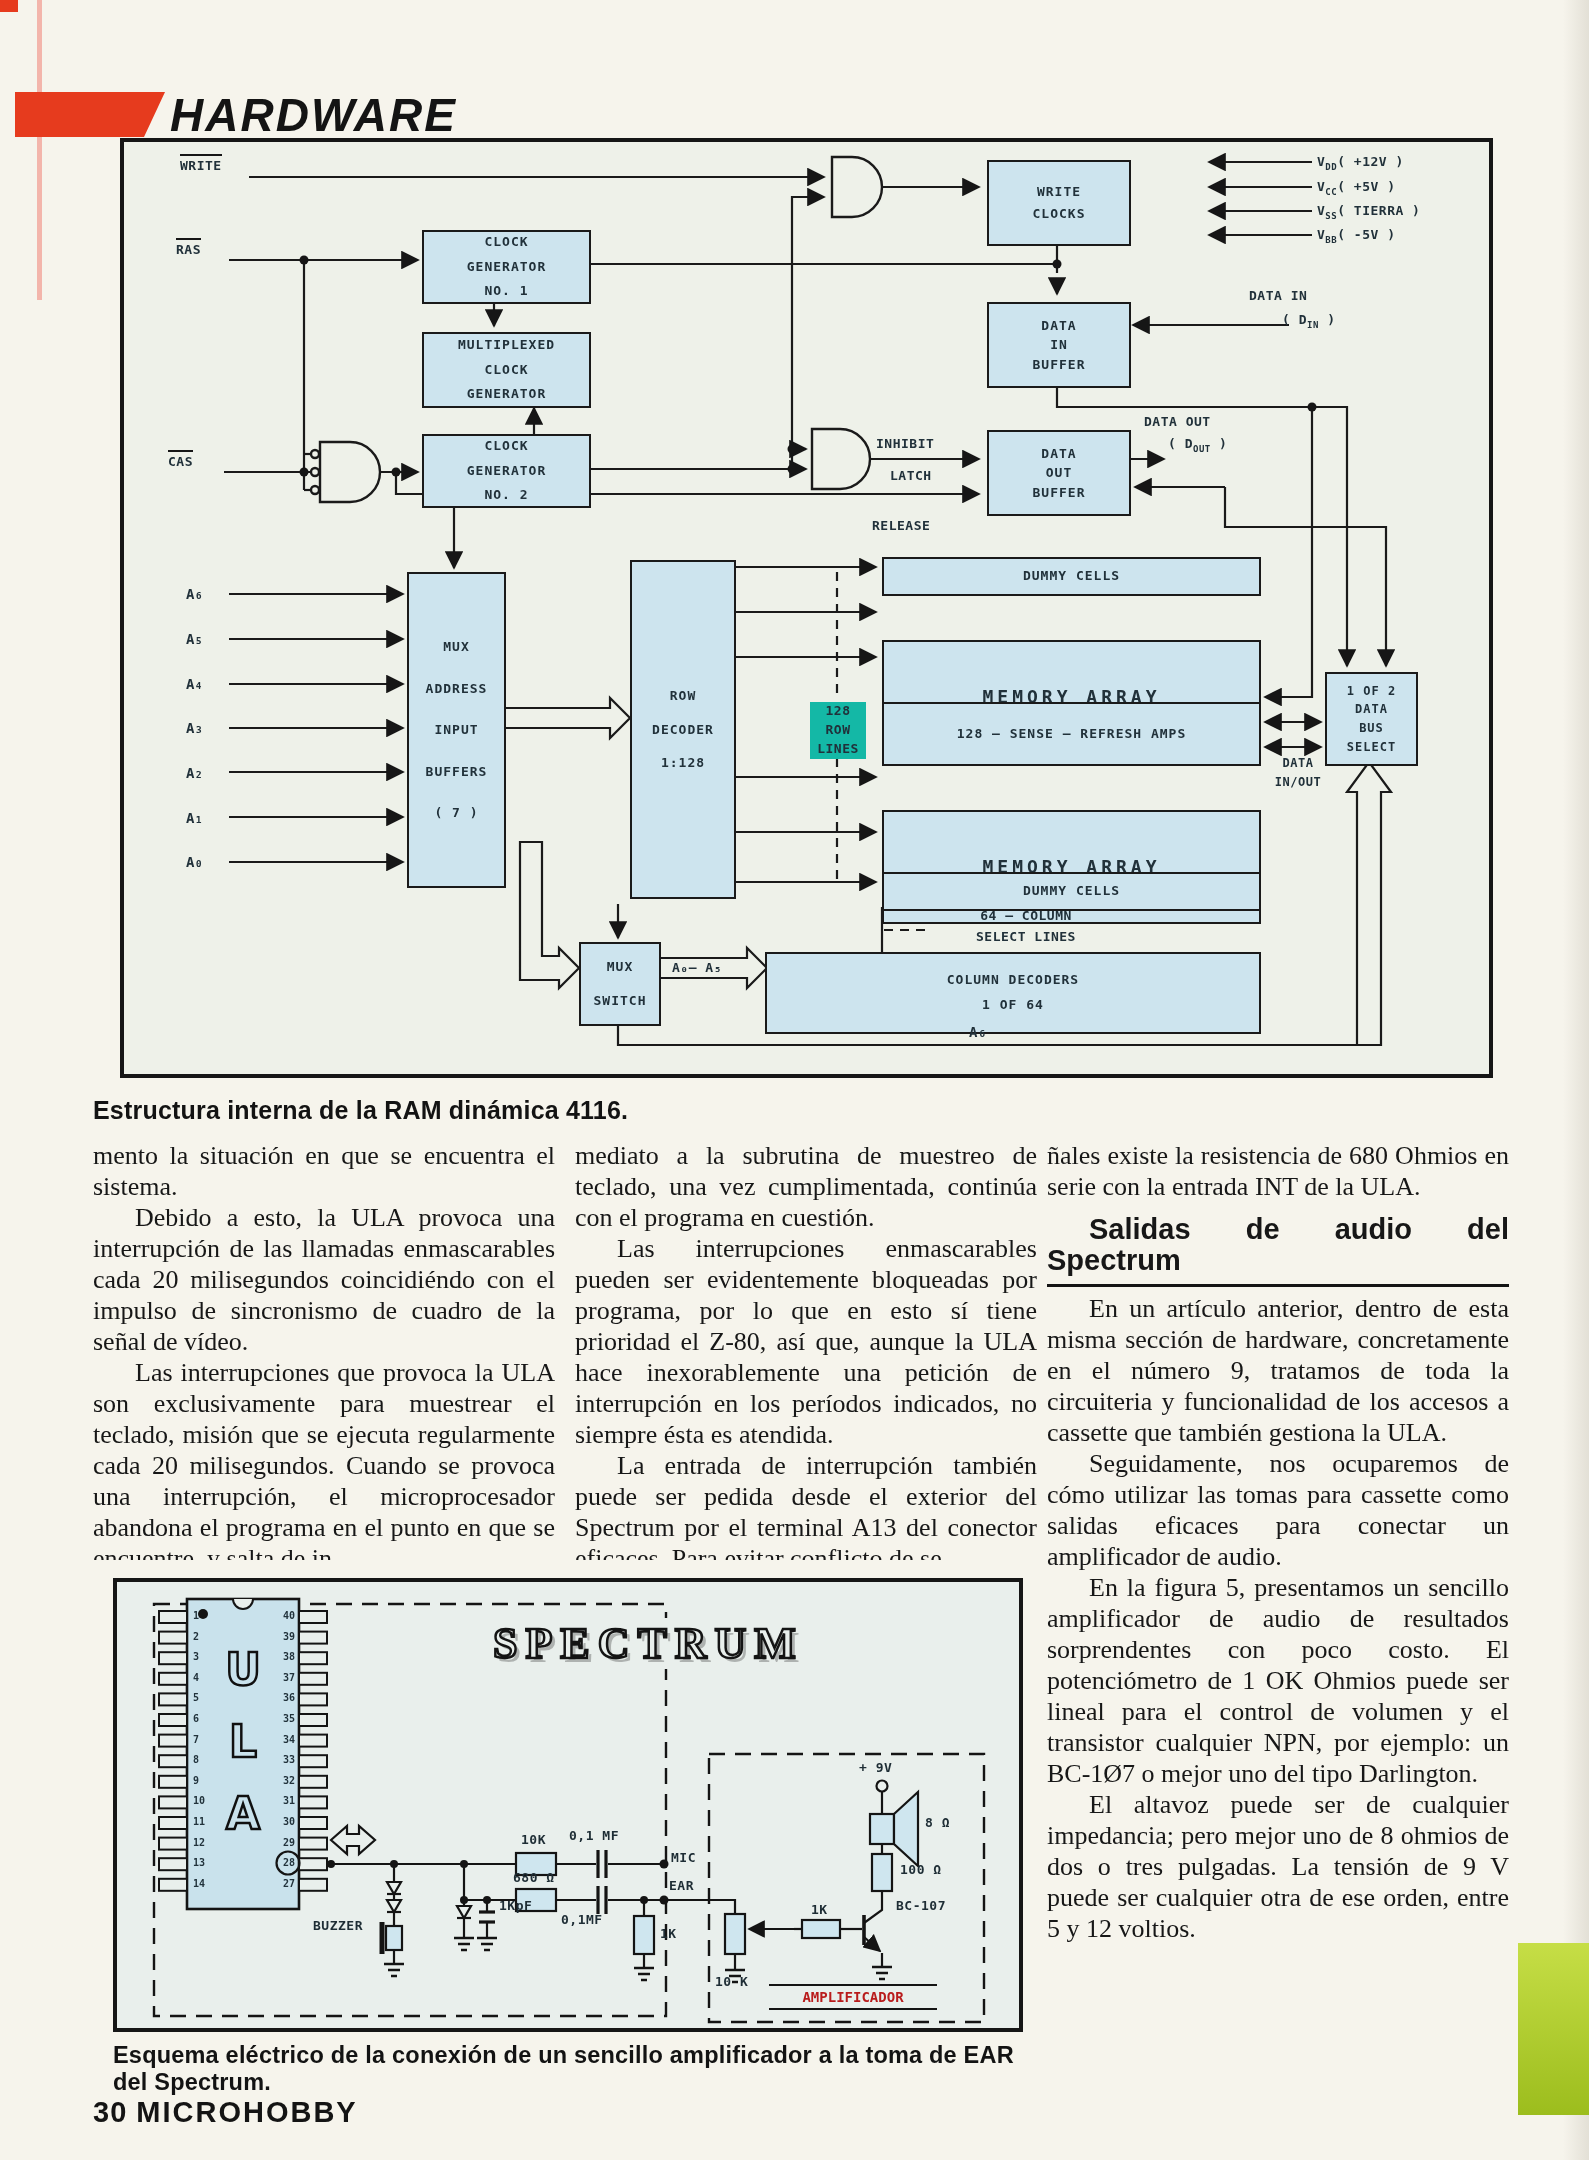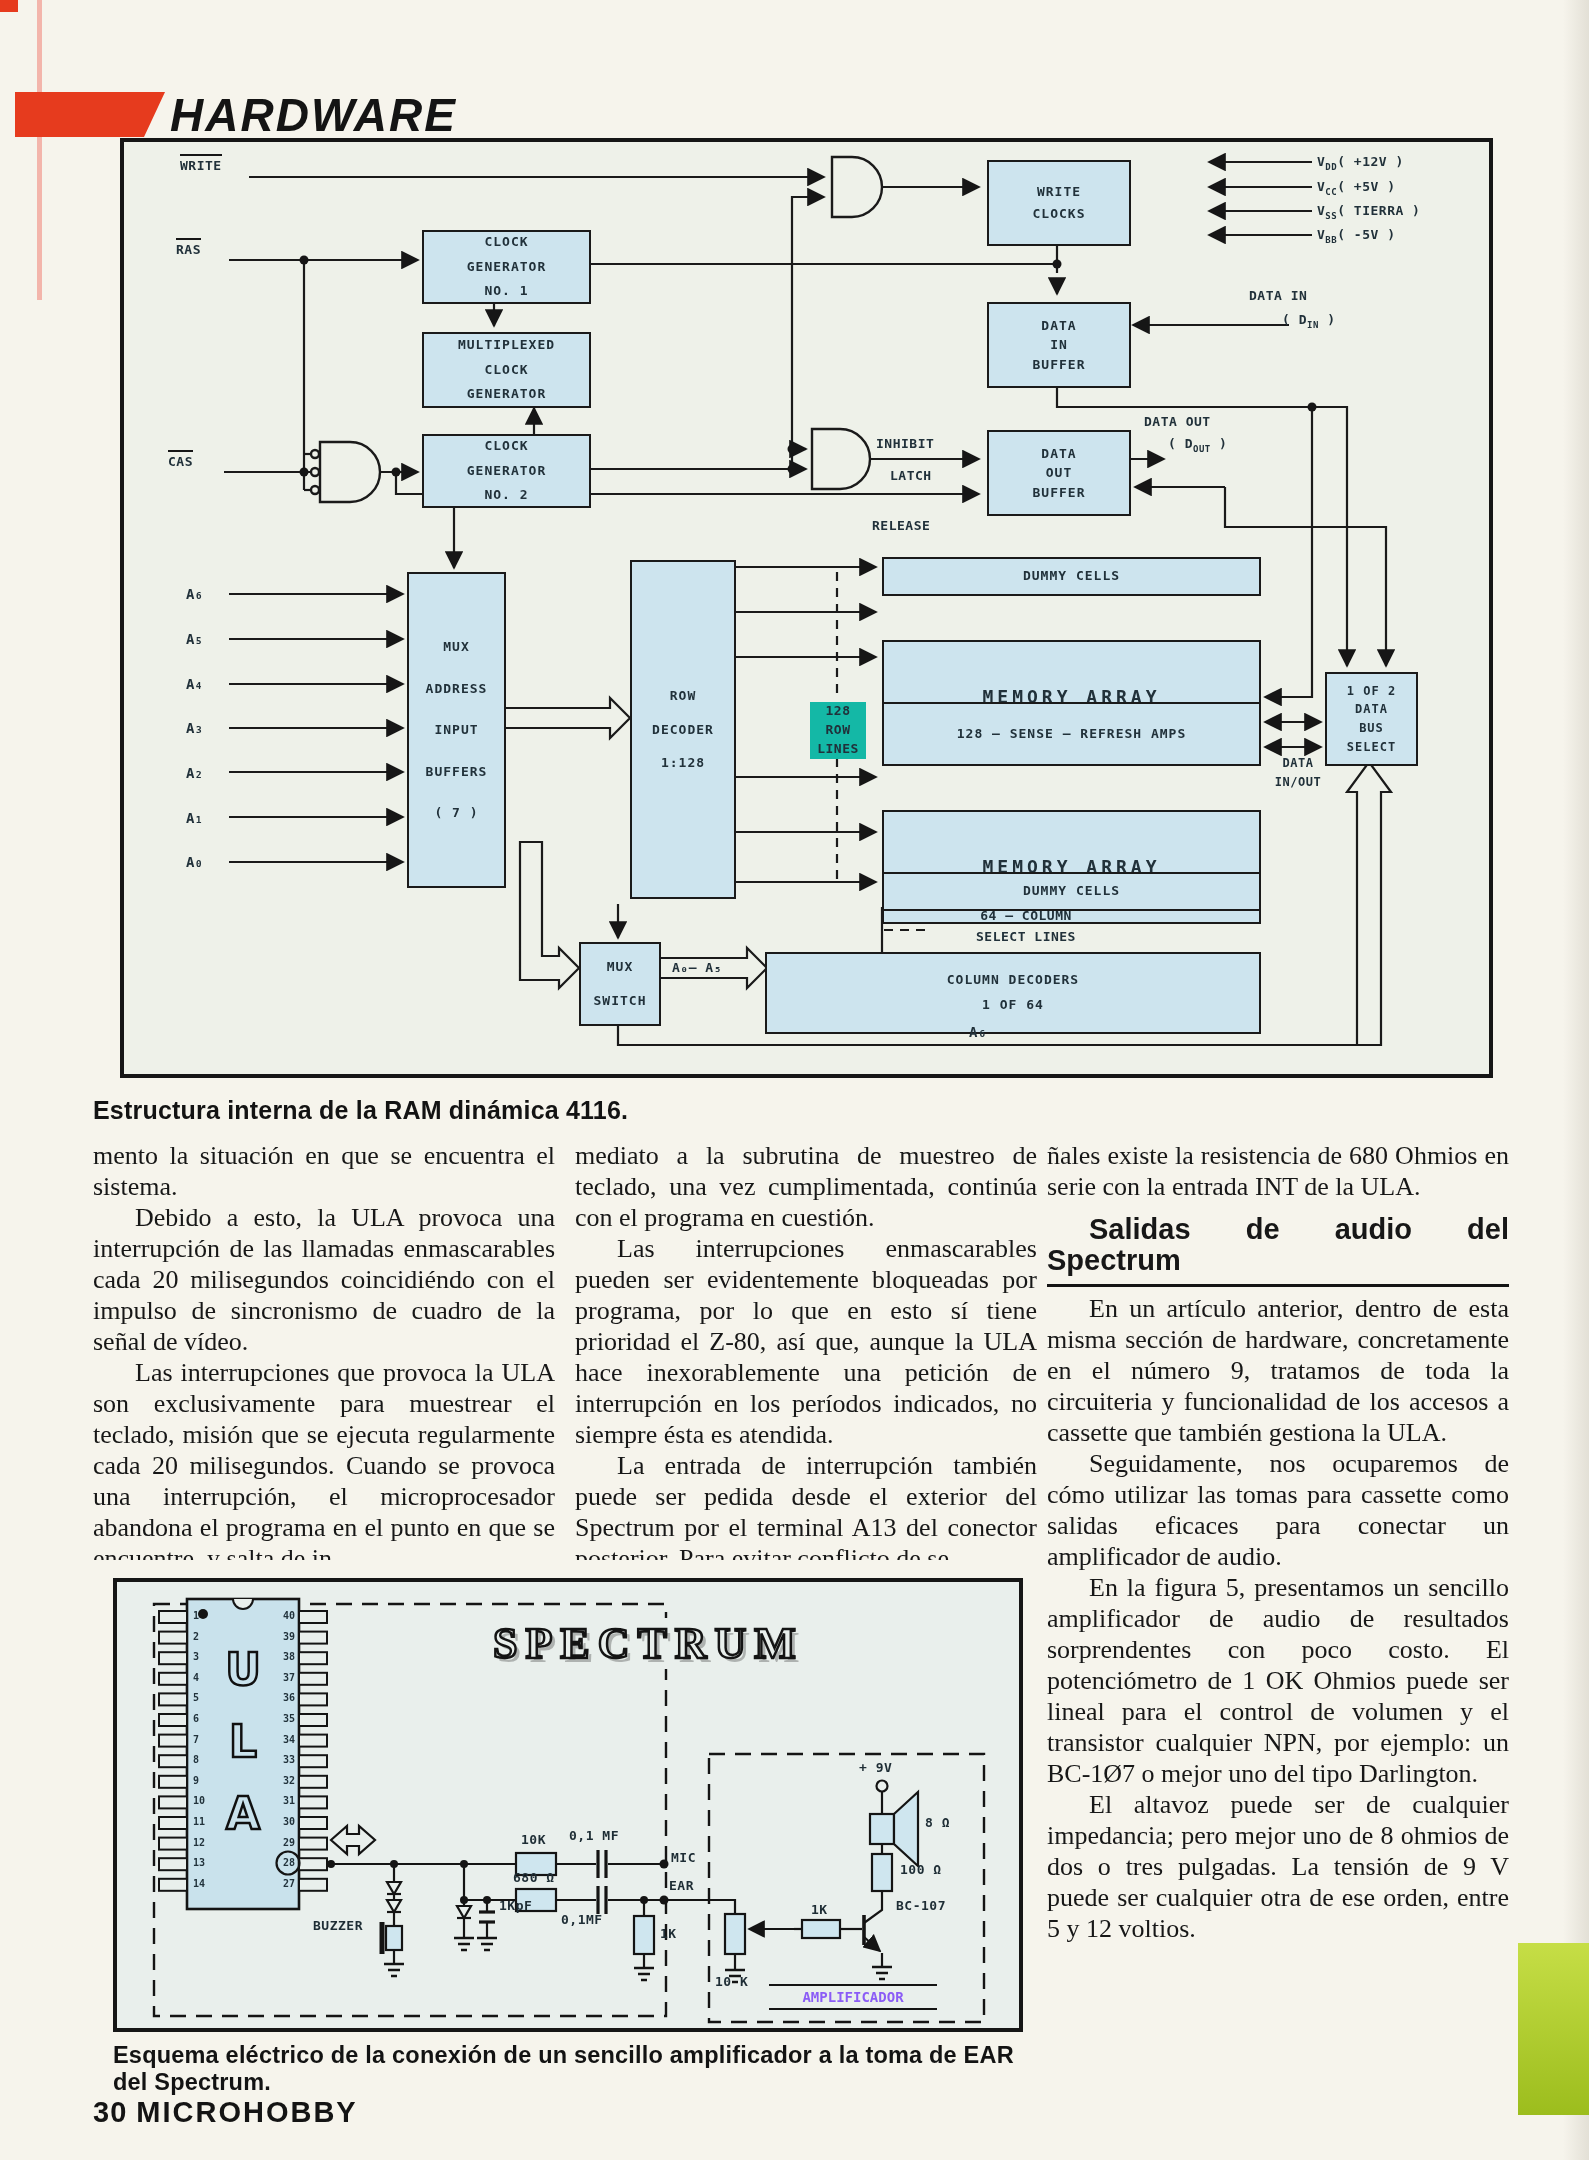--- a/index.html
+++ b/index.html
@@ -45,21 +45,21 @@
   
   .sch-lbl{position:absolute;font-family:"DejaVu Sans Mono",monospace;font-weight:bold;
        font-size:13px;color:#1e2d35;letter-spacing:.5px;}
   .spectrum{position:absolute;left:368px;top:36px;font-size:44px;font-weight:bold;letter-spacing:8px;
        font-family:Liberation Serif, serif;color:#e9efec;-webkit-text-stroke:2.5px #141414;
        text-shadow:4px 4px 0 rgba(20,20,20,.28);background:#e9efec;padding:0 8px;text-align:right;}
   .ula-txt{position:absolute;left:96px;top:52px;width:60px;text-align:center;font-size:44px;
        font-weight:bold;line-height:72px;white-space:pre-line;font-family:"DejaVu Sans",sans-serif;
        color:#c9e2ec;-webkit-text-stroke:2.5px #101010;}
   .amp-lbl{position:absolute;left:652px;top:402px;width:168px;text-align:center;
-       font-family:"DejaVu Sans Mono",monospace;font-weight:bold;font-size:14px;color:#8b5cf6;
+       font-family:"DejaVu Sans Mono",monospace;font-weight:bold;font-size:14px;color:#b91c1c;
        border-top:2.5px solid #141414;border-bottom:2.5px solid #141414;padding:3px 0;}
   
   .footer{position:absolute;left:93px;top:2096px;font-weight:bold;font-size:29px;color:#141414;letter-spacing:1px;}
   .marker{position:absolute;left:1518px;top:1943px;width:71px;height:172px;
        background:linear-gradient(#c6de46,#9cbd1d);}
   .edge-shade{position:absolute;right:0;top:0;width:26px;height:2160px;
        background:linear-gradient(to left,rgba(110,100,80,.14),rgba(0,0,0,0));}
 </style>
 </head>
 <body>
@@ -258,21 +258,21 @@
 <div class="caption" style="left:93px;top:1096px">Estructura interna de la RAM dinámica 4116.</div>
 
 <div class="col" style="left:93px;top:1140px;height:420px">
   <p class="noind">mento la situación en que se encuentra el sistema.</p>
   <p>Debido a esto, la ULA provoca una interrupción de las llamadas enmascarables cada 20 milisegundos coincidiéndo con el impulso de sincronismo de cuadro de la señal de vídeo.</p>
   <p>Las interrupciones que provoca la ULA son exclusivamente para muestrear el teclado, misión que se ejecuta regularmente cada 20 milisegundos. Cuando se provoca una interrupción, el microprocesador abandona el programa en el punto en que se encuentre, y salta de in-</p>
 </div>
 <div class="col" style="left:575px;top:1140px;height:420px">
   <p class="noind">mediato a la subrutina de muestreo de teclado, una vez cumplimentada, continúa con el programa en cuestión.</p>
   <p>Las interrupciones enmascarables pueden ser evidentemente bloqueadas por programa, por lo que en esto sí tiene prioridad el Z-80, así que, aunque la ULA hace inexorablemente una petición de interrupción en los períodos indicados, no siempre ésta es atendida.</p>
-  <p>La entrada de interrupción también puede ser pedida desde el exterior del Spectrum por el terminal A13 del conector posterior. Para evitar conflicto de se-</p>
+  <p>La entrada de interrupción también puede ser pedida desde el exterior del Spectrum por el terminal A13 del conector eficaces. Para evitar conflicto de se-</p>
 </div>
 <div class="col" style="left:1047px;top:1140px;height:990px">
   <p class="noind">ñales existe la resistencia de 680 Ohmios en serie con la entrada INT de la ULA.</p>
   <p class="subhead">Salidas de audio del Spectrum</p>
   <p>En un artículo anterior, dentro de esta misma sección de hardware, concretamente en el número 9, tratamos de toda la circuiteria y funcionalidad de los accesos a cassette que también gestiona la ULA.</p>
   <p>Seguidamente, nos ocuparemos de cómo utilizar las tomas para cassette como salidas eficaces para conectar un amplificador de audio.</p>
   <p>En la figura 5, presentamos un sencillo amplificador de audio de resultados sorprendentes con poco costo. El potenciómetro de 1 OK Ohmios puede ser lineal para el control de volumen y el transistor cualquier NPN, por ejemplo: un BC-1Ø7 o mejor uno del tipo Darlington.</p>
   <p>El altavoz puede ser de cualquier impedancia; pero mejor uno de 8 ohmios de dos o tres pulgadas. La tensión de 9 V puede ser cualquier otra de ese orden, entre 5 y 12 voltios.</p>
 </div>
 

